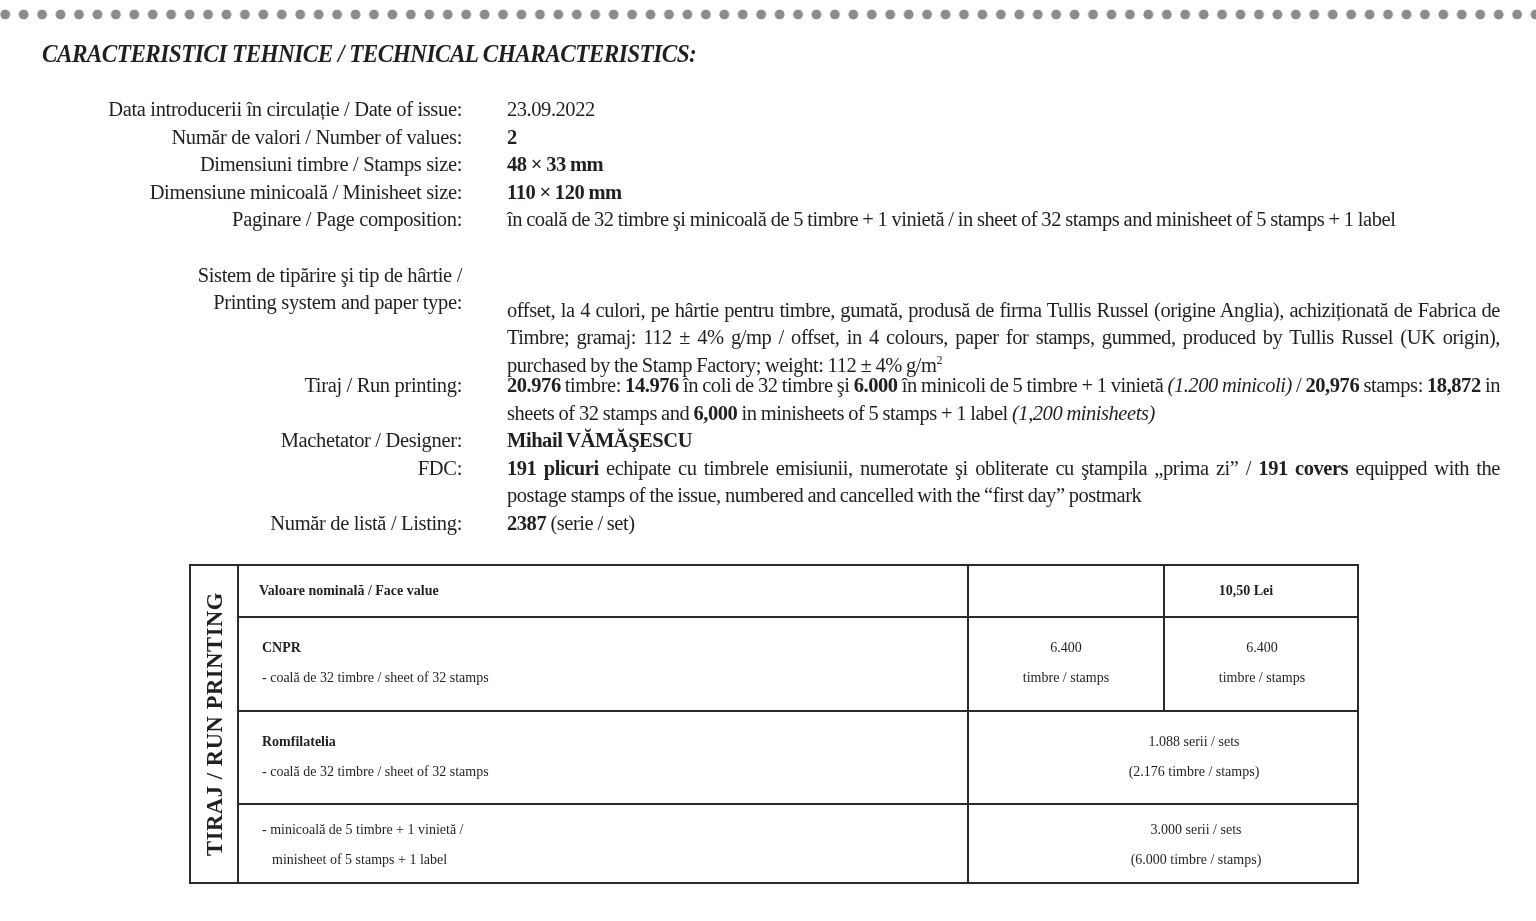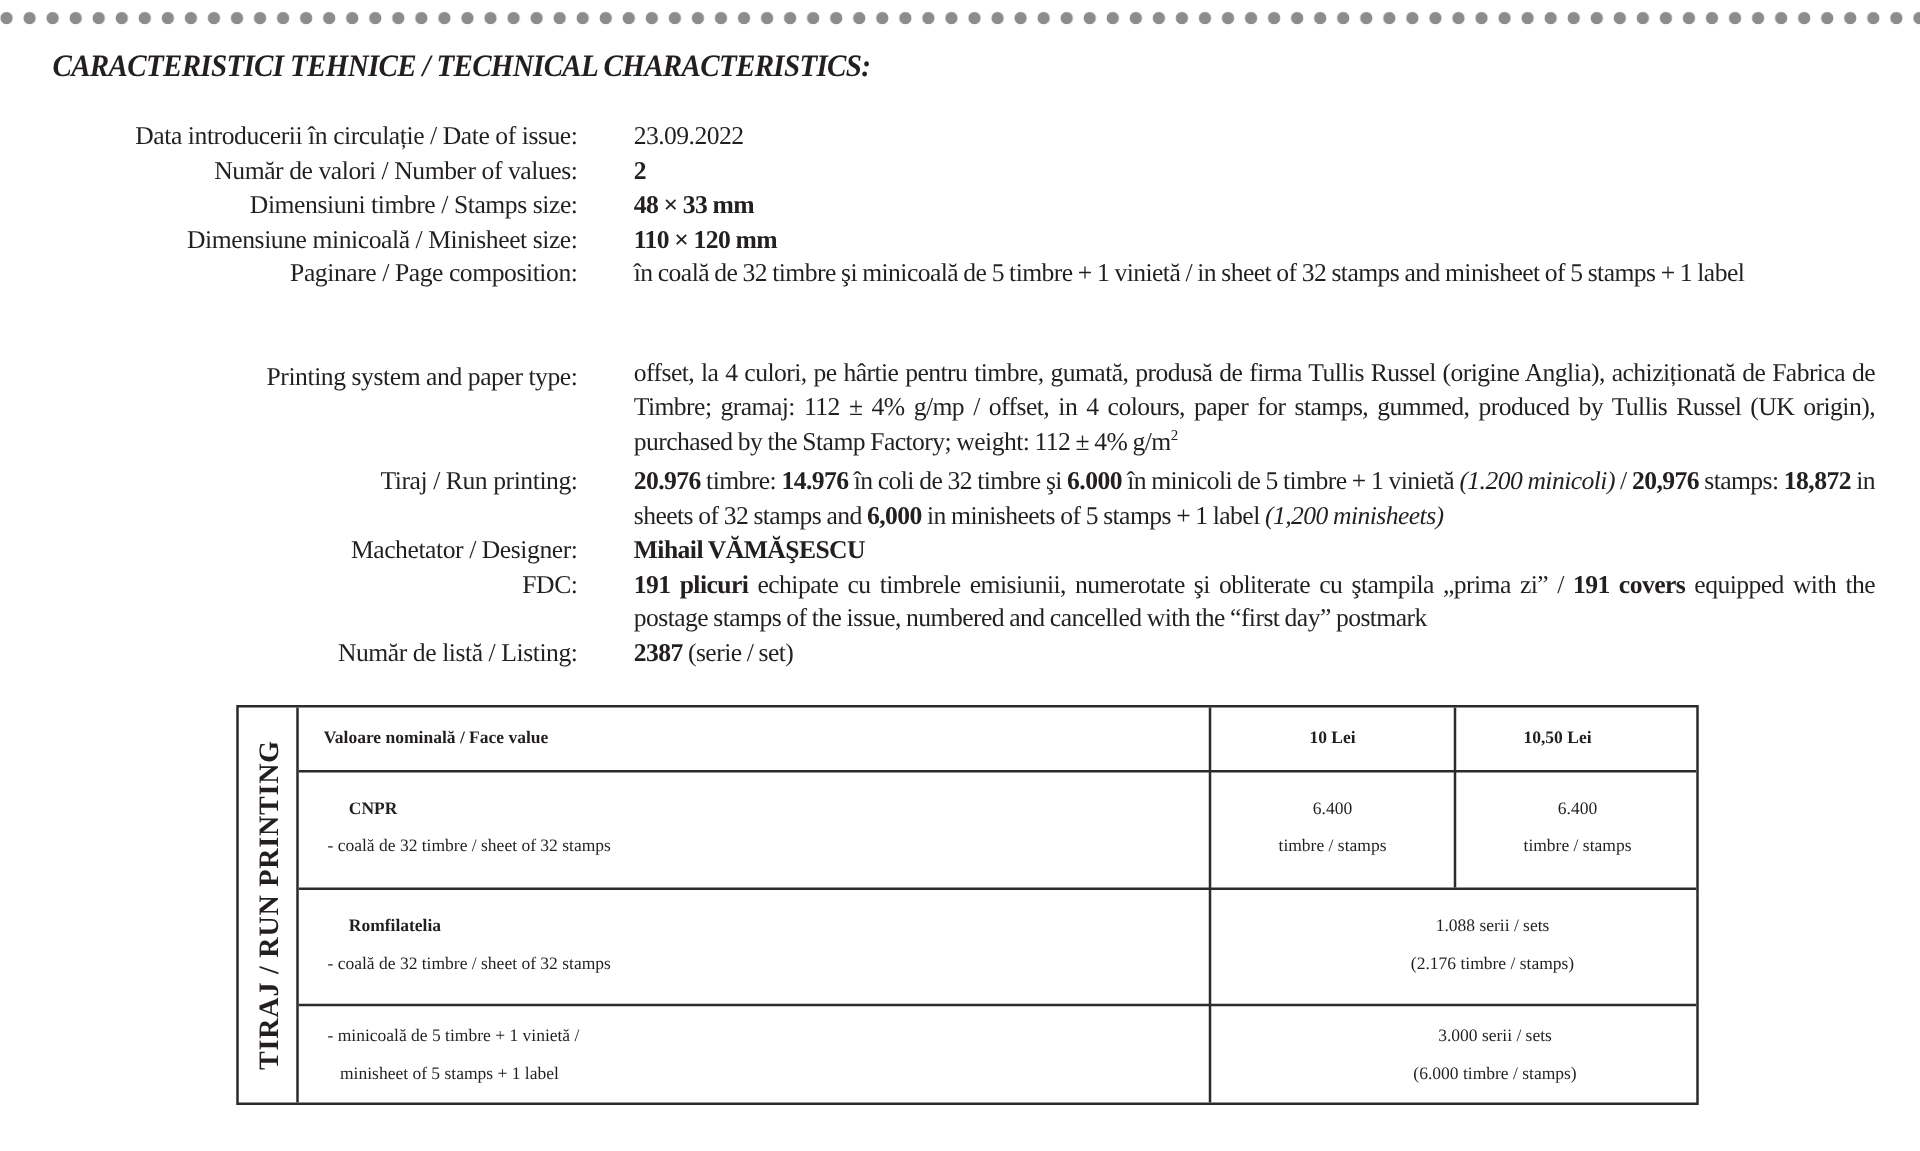--- a/index.html
+++ b/index.html
@@ -44,21 +44,21 @@
     border-right: 2.5px solid #2b2b2b; box-sizing: border-box;
   }
   .vtext {
     position: absolute; left: 24px; top: 158px; transform: translate(-50%, -50%) rotate(-90deg);
     font-size: 22.5px; font-weight: bold; white-space: nowrap; letter-spacing: 0.6px;
   }
   .hline { position: absolute; height: 2.5px; background: #2b2b2b; }
   .vline { position: absolute; width: 2.5px; background: #2b2b2b; }
   .cell { position: absolute; font-size: 14px; line-height: 30px; white-space: nowrap; }
   .cell.center { text-align: center; }
-  .cell b { font-weight: bold; margin-left: 17px; }
+  .cell b { font-weight: bold; }
   .hdr { font-weight: bold; }
 </style>
 </head>
 <body>
 
 <div class="dots"></div>
 
 <div class="title">CARACTERISTICI TEHNICE / TECHNICAL CHARACTERISTICS:</div>
 
 <div class="specs">
@@ -77,24 +77,24 @@
   <div class="row" style="top:82.8px">
     <span class="lbl">Dimensiune minicoală / Minisheet size:</span>
     <span class="val nojust" style="font-weight:bold">110 × 120 mm</span>
   </div>
   <div class="row" style="top:110.4px">
     <span class="lbl">Paginare / Page composition:</span>
     <span class="val">în coală de 32 timbre şi minicoală de 5 timbre + 1 vinietă / in sheet of 32 stamps and minisheet of 5 stamps + 1 label</span>
   </div>
   <div class="row" style="top:165.6px">
     <span class="lbl">
-      <br>
+      <span>Sistem de tipărire şi tip de hârtie /</span><br>
       <span>Printing system and paper type:</span>
     </span>
-    <span class="val" style="top:24px"><span>offset, la 4 culori, pe hârtie pentru timbre, gumată, produsă de firma Tullis Russel (origine Anglia), achiziționată de Fabrica de Timbre; gramaj: 112 ± 4% g/mp / offset, in 4 colours, paper for stamps, gummed, produced by Tullis Russel (UK origin), purchased by the Stamp Factory; weight: 112 ± 4% g/m</span><sup>2</sup></span>
+    <span class="val" style="top:35px"><span>offset, la 4 culori, pe hârtie pentru timbre, gumată, produsă de firma Tullis Russel (origine Anglia), achiziționată de Fabrica de Timbre; gramaj: 112 ± 4% g/mp / offset, in 4 colours, paper for stamps, gummed, produced by Tullis Russel (UK origin), purchased by the Stamp Factory; weight: 112 ± 4% g/m</span><sup>2</sup></span>
   </div>
   <div class="row" style="top:276px">
     <span class="lbl">Tiraj / Run printing:</span>
     <span class="val"><b>20.976</b><span> timbre: </span><b>14.976</b><span> în coli de 32 timbre şi </span><b>6.000</b><span> în minicoli de 5 timbre + 1 vinietă </span><i>(1.200 minicoli)</i><span> /</span> <b>20,976</b><span> stamps: </span><b>18,872</b><span> in sheets of 32 stamps and </span><b>6,000</b><span> in minisheets of 5 stamps + 1 label </span><i>(1,200 minisheets)</i></span>
   </div>
   <div class="row" style="top:331.2px">
     <span class="lbl">Machetator / Designer:</span>
     <span class="val nojust" style="font-weight:bold">Mihail VĂMĂŞESCU</span>
   </div>
   <div class="row" style="top:358.8px">
@@ -112,21 +112,20 @@
     <div class="vtext">TIRAJ / RUN PRINTING</div>
   </div>
 
   <div class="hline" style="left:48px; right:0; top:49.5px"></div>
   <div class="hline" style="left:48px; right:0; top:143.5px"></div>
   <div class="hline" style="left:48px; right:0; top:236.5px"></div>
   <div class="vline" style="left:775.5px; top:0; bottom:0"></div>
   <div class="vline" style="left:971.5px; top:0; height:143.5px"></div>
 
   <div class="cell hdr" style="left:68px; top:10px">Valoare nominală / Face value</div>
-  <div class="cell hdr center" style="left:778px; width:194px; top:10px">10 Lei</div>
   <div class="cell hdr center" style="left:974px; width:162px; top:10px">10,50 Lei</div>
 
   <div class="cell" style="left:71px; top:67px">
     <b>CNPR</b><br>
     <span>- coală de 32 timbre / sheet of 32 stamps</span>
   </div>
   <div class="cell center" style="left:778px; width:194px; top:67px">
     <span>6.400</span><br>
     <span>timbre / stamps</span>
   </div>

